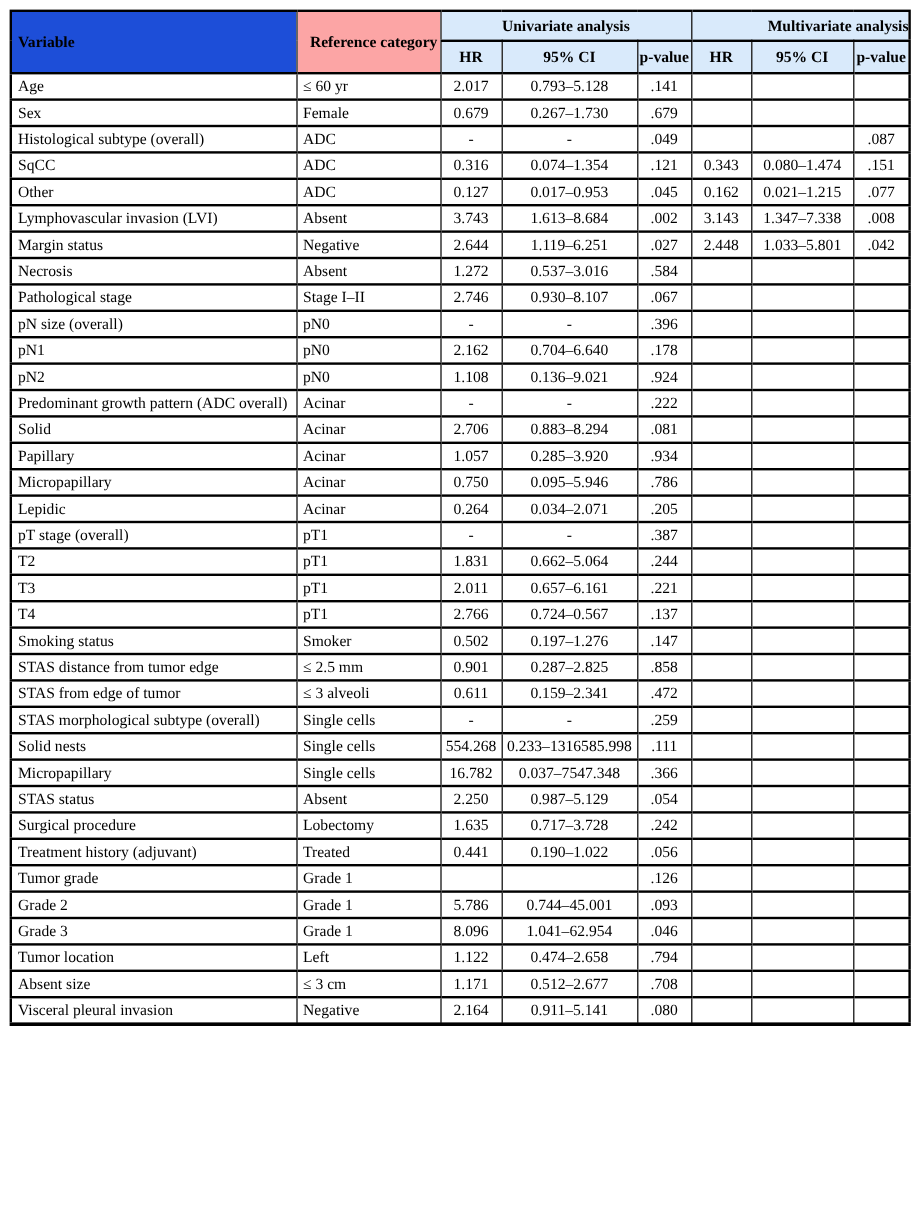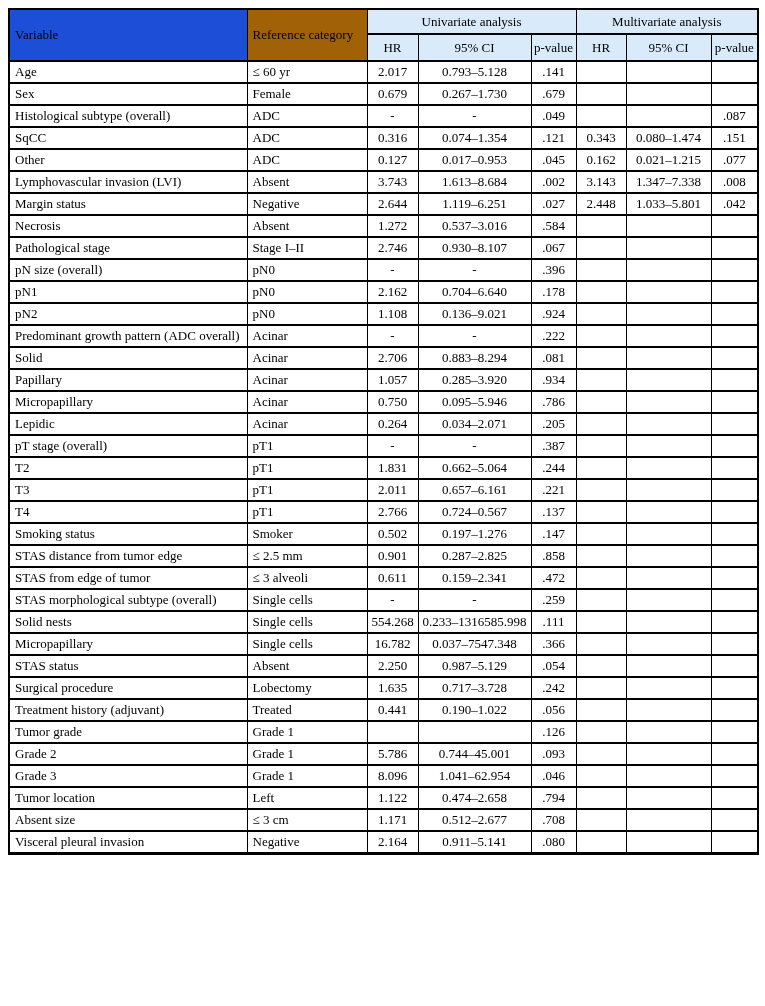--- a/index.html
+++ b/index.html
@@ -26,21 +26,21 @@
   table.cox { border: 2px solid #000; border-bottom-width: 3px; }
   .cox th, .cox td {
     border: solid #000;
     border-width: 2px 1px;
     padding: 0;
     overflow: hidden;
     white-space: nowrap;
     background: #ffffff;
   }
   .cox thead th {
-    font-weight: normal;
+    font-weight: bold;
     background: #d9eafb;
     margin-left: 17px;
   }
   .cox thead tr.hrow1 { height: 25px; }
   .cox thead tr.hrow2 { height: 27px; }
   .cox tbody tr { height: 22px; }
   th.left, td.left { text-align: left; padding-left: 5px; padding-right: 2px; }
   th.ctr, td.ctr { text-align: center; }
   
   col.c-variable { width: 238px; }
@@ -63,23 +63,23 @@
       <col class="c-uhr">
       <col class="c-uci">
       <col class="c-up">
       <col class="c-mhr">
       <col class="c-mci">
       <col class="c-mp">
     </colgroup>
     <thead>
       <tr class="hrow1">
         <th class="left" rowspan="2" style="background-color: #1d4ed8;">Variable</th>
-        <th class="left" rowspan="2" style="background-color: #a16207;">Reference category</th>
+        <th class="left" rowspan="2" style="background-color: #fca5a5; text-align: right;">Reference category</th>
         <th class="ctr" colspan="3" style="background-color: rgb(217, 234, 251);">Univariate analysis</th>
-        <th class="ctr" colspan="3" style="background-color: rgb(217, 234, 251);">Multivariate analysis</th>
+        <th class="ctr" colspan="3" style="background-color: rgb(217, 234, 251); text-align: right;">Multivariate analysis</th>
       </tr>
       <tr class="hrow2">
         <th class="ctr" style="background-color: rgb(217, 234, 251);">HR</th>
         <th class="ctr" style="background-color: rgb(217, 234, 251);">95% CI</th>
         <th class="ctr" style="background-color: rgb(217, 234, 251);">p-value</th>
         <th class="ctr" style="background-color: rgb(217, 234, 251);">HR</th>
         <th class="ctr" style="background-color: rgb(217, 234, 251);">95% CI</th>
         <th class="ctr" style="background-color: rgb(217, 234, 251);">p-value</th>
       </tr>
     </thead>

